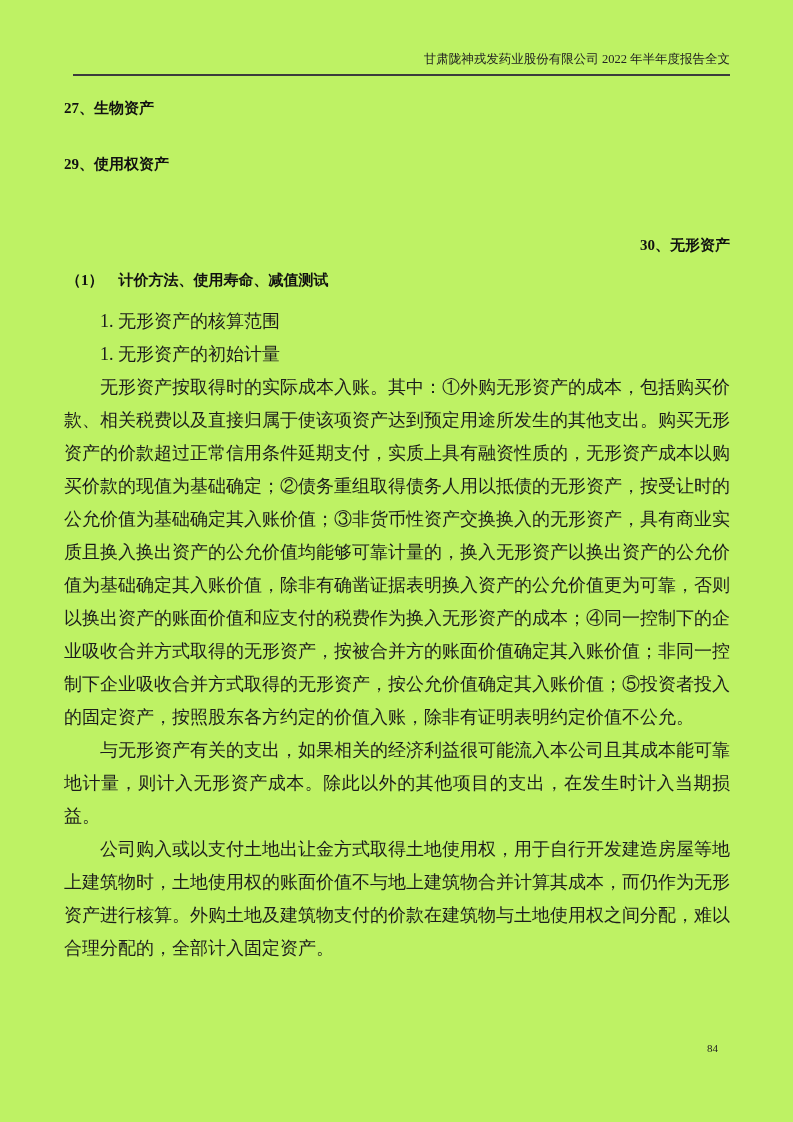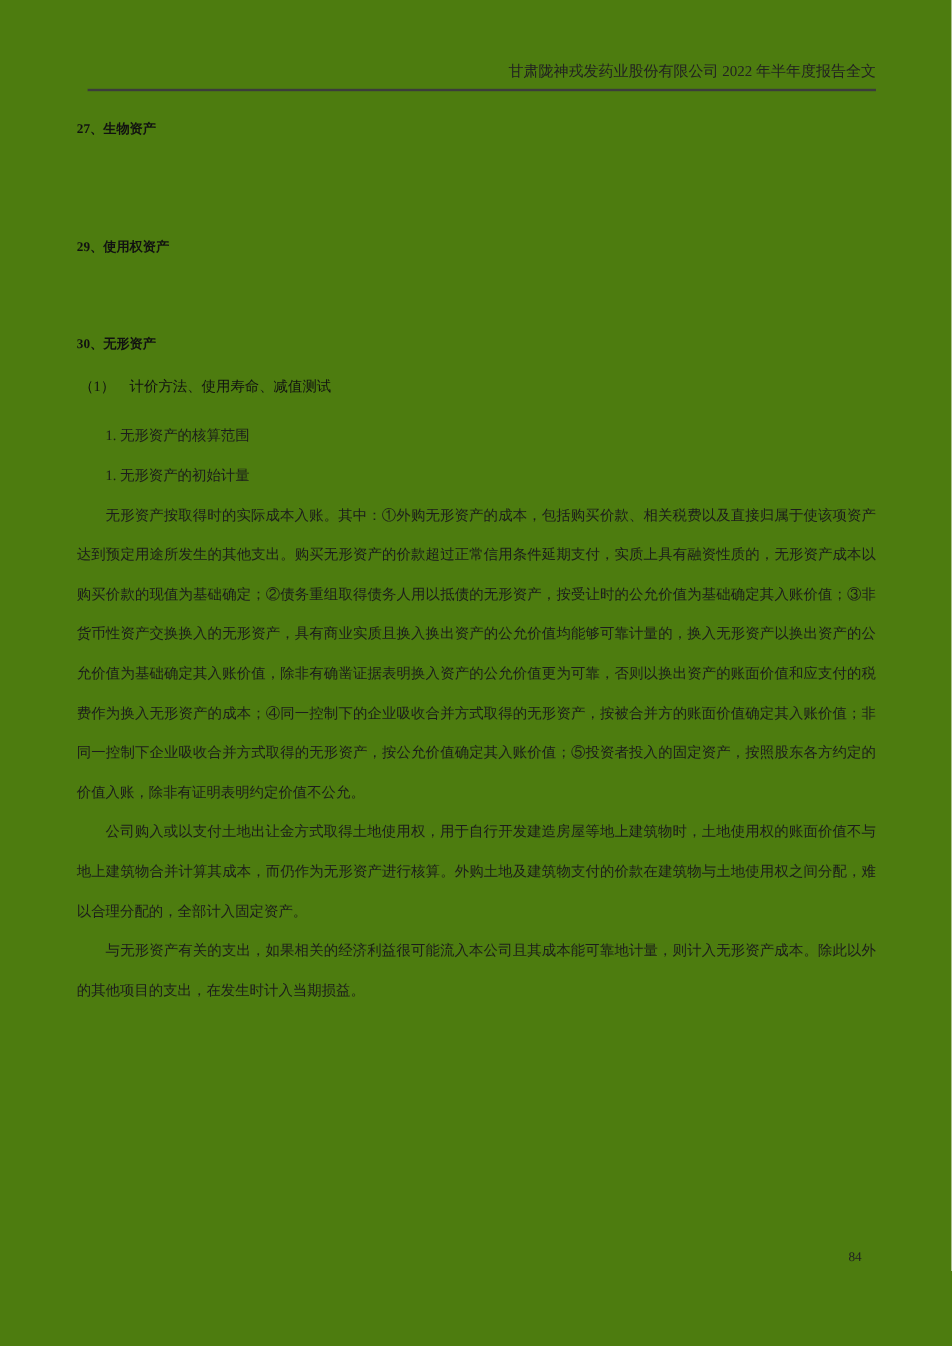--- a/index.html
+++ b/index.html
@@ -4,21 +4,21 @@
 <style>
   html, body {
     margin: 0;
     padding: 0;
     background: #ffffff;
   }
   .page {
     position: relative;
     width: 793px;
     height: 1122px;
-    background: #4d7c0f;
+    background: #bef264;
     font-family: "Liberation Serif", "DejaVu Serif", serif;
     color: #1e1e1e;
     overflow: hidden;
     box-sizing: border-box;
   }
   .doc-header {
     position: absolute;
     top: 51px;
     left: 73px;
     width: 657px;
@@ -29,42 +29,42 @@
     border-bottom: 2px solid #3c3c3c;
     color: #222;
   }
   .doc-body {
     position: absolute;
     top: 0;
     left: 64px;
     width: 666px;
   }
   .h1 {
-    font-size: 11px;
+    font-size: 15px;
     font-weight: bold;
     line-height: 22px;
     color: #111;
     margin: 0;
   }
   .h1.s27 { margin-top: 97px; }
   .h1.s28 { margin-top: 59px; }
-  .h1.s29 { margin-top: 76px; }
-  .h1.s30 { margin-top: 59px; }
+  .h1.s29 { margin-top: 34px; }
+  .h1.s30 { margin-top: 59px; text-align: right; }
   .h2 {
-    font-size: 12px;
-    font-weight: normal;
+    font-size: 15px;
+    font-weight: bold;
     line-height: 22px;
     color: #111;
     margin: 13px 0 0 0;
     text-indent: 2px;
   }
   .blocks { margin-top: 14px; }
   .blocks p {
     margin: 0;
-    font-size: 12px;
+    font-size: 18px;
     line-height: 33px;
     text-align: justify;
     text-justify: inter-ideograph;
     text-indent: 2em;
     color: #1c1c1c;
   }
   .blocks p.sub {
     text-align: left;
   }
   .page-number {
@@ -93,21 +93,21 @@
     <div class="h1 s29">29、使用权资产</div>
 
     <div class="h1 s30">30、无形资产</div>
 
     <div class="h2">（1）　计价方法、使用寿命、减值测试</div>
 
     <div class="blocks">
       <p class="sub">1. 无形资产的核算范围</p>
       <p class="sub">1. 无形资产的初始计量</p>
       <p class="para">无形资产按取得时的实际成本入账。其中：①外购无形资产的成本，包括购买价款、相关税费以及直接归属于使该项资产达到预定用途所发生的其他支出。购买无形资产的价款超过正常信用条件延期支付，实质上具有融资性质的，无形资产成本以购买价款的现值为基础确定；②债务重组取得债务人用以抵债的无形资产，按受让时的公允价值为基础确定其入账价值；③非货币性资产交换换入的无形资产，具有商业实质且换入换出资产的公允价值均能够可靠计量的，换入无形资产以换出资产的公允价值为基础确定其入账价值，除非有确凿证据表明换入资产的公允价值更为可靠，否则以换出资产的账面价值和应支付的税费作为换入无形资产的成本；④同一控制下的企业吸收合并方式取得的无形资产，按被合并方的账面价值确定其入账价值；非同一控制下企业吸收合并方式取得的无形资产，按公允价值确定其入账价值；⑤投资者投入的固定资产，按照股东各方约定的价值入账，除非有证明表明约定价值不公允。</p>
+      <p class="para">与无形资产有关的支出，如果相关的经济利益很可能流入本公司且其成本能可靠地计量，则计入无形资产成本。除此以外的其他项目的支出，在发生时计入当期损益。</p>
       <p class="para">公司购入或以支付土地出让金方式取得土地使用权，用于自行开发建造房屋等地上建筑物时，土地使用权的账面价值不与地上建筑物合并计算其成本，而仍作为无形资产进行核算。外购土地及建筑物支付的价款在建筑物与土地使用权之间分配，难以合理分配的，全部计入固定资产。</p>
-      <p class="para">与无形资产有关的支出，如果相关的经济利益很可能流入本公司且其成本能可靠地计量，则计入无形资产成本。除此以外的其他项目的支出，在发生时计入当期损益。</p>
     </div>
 
   </div>
 
   <div class="page-number">84</div>
 
 </div>
 
 </body></html>

